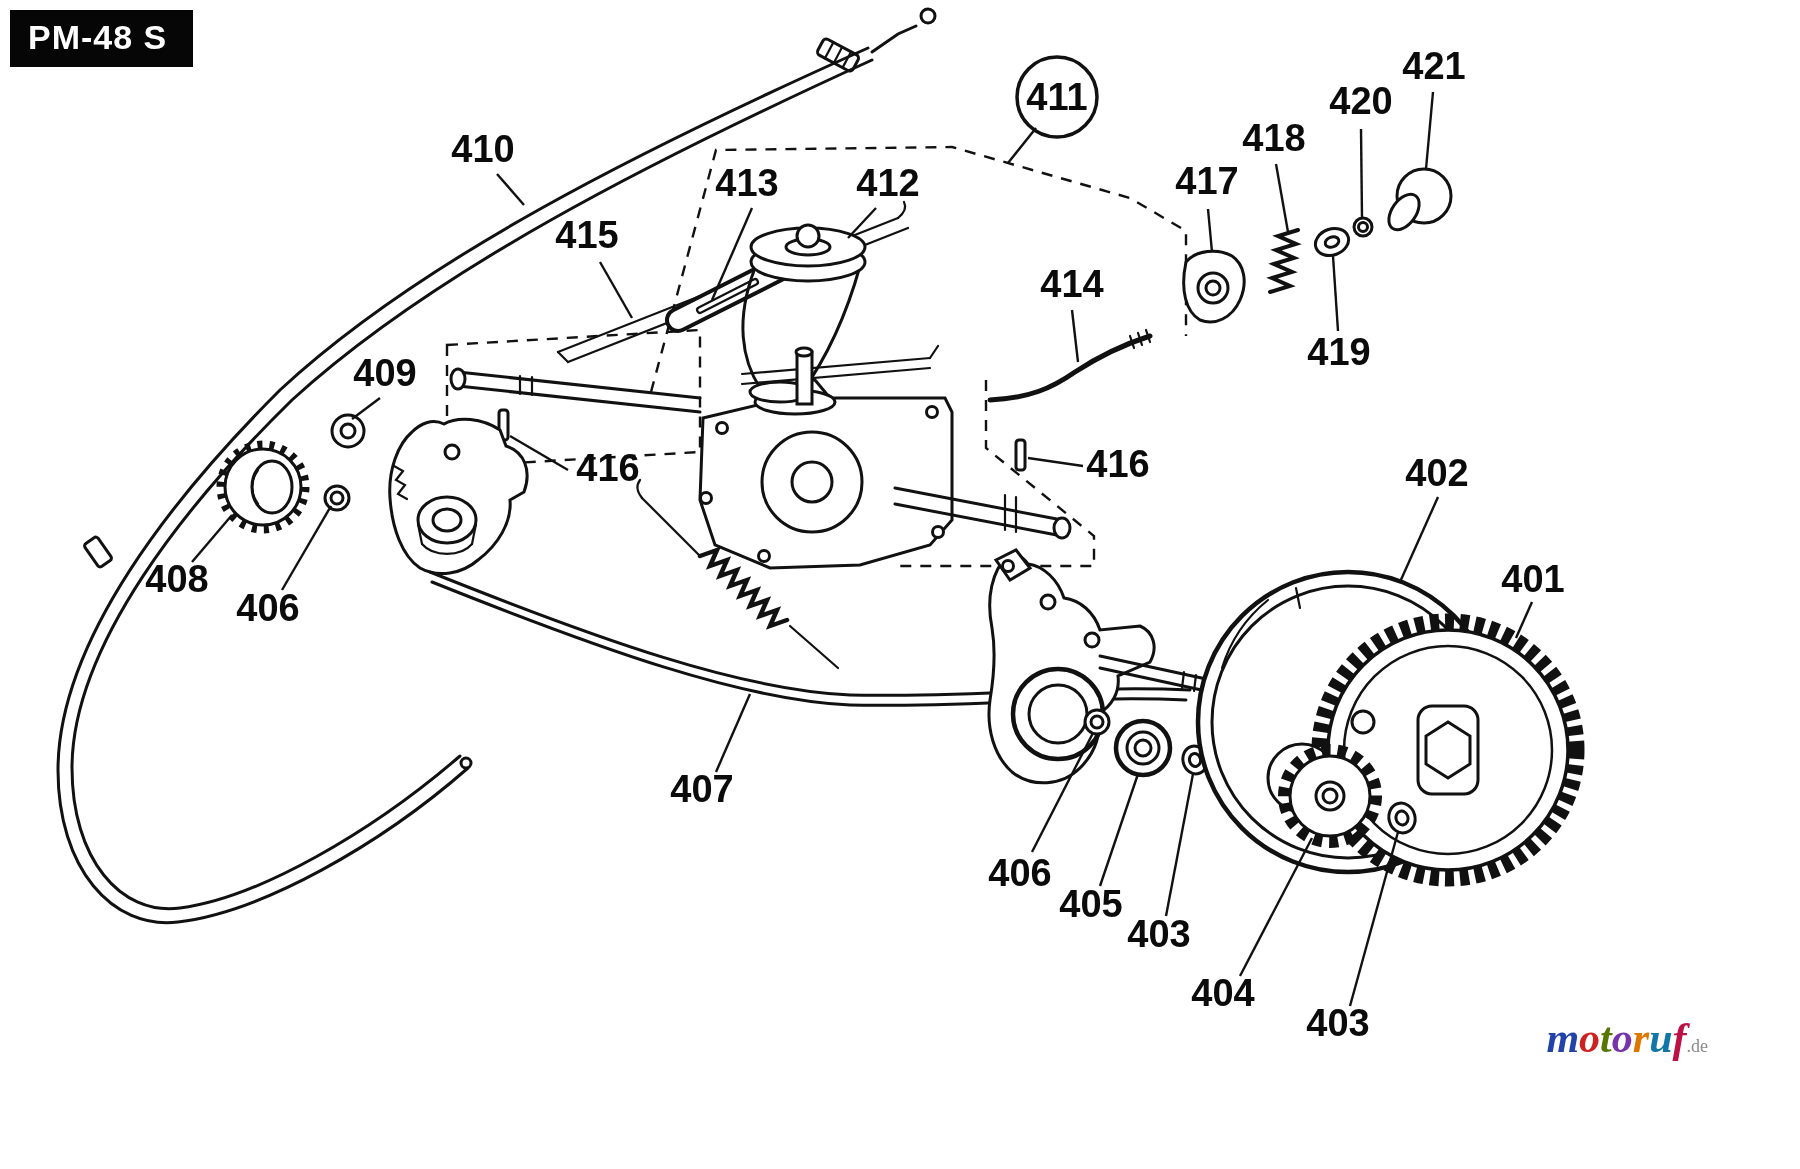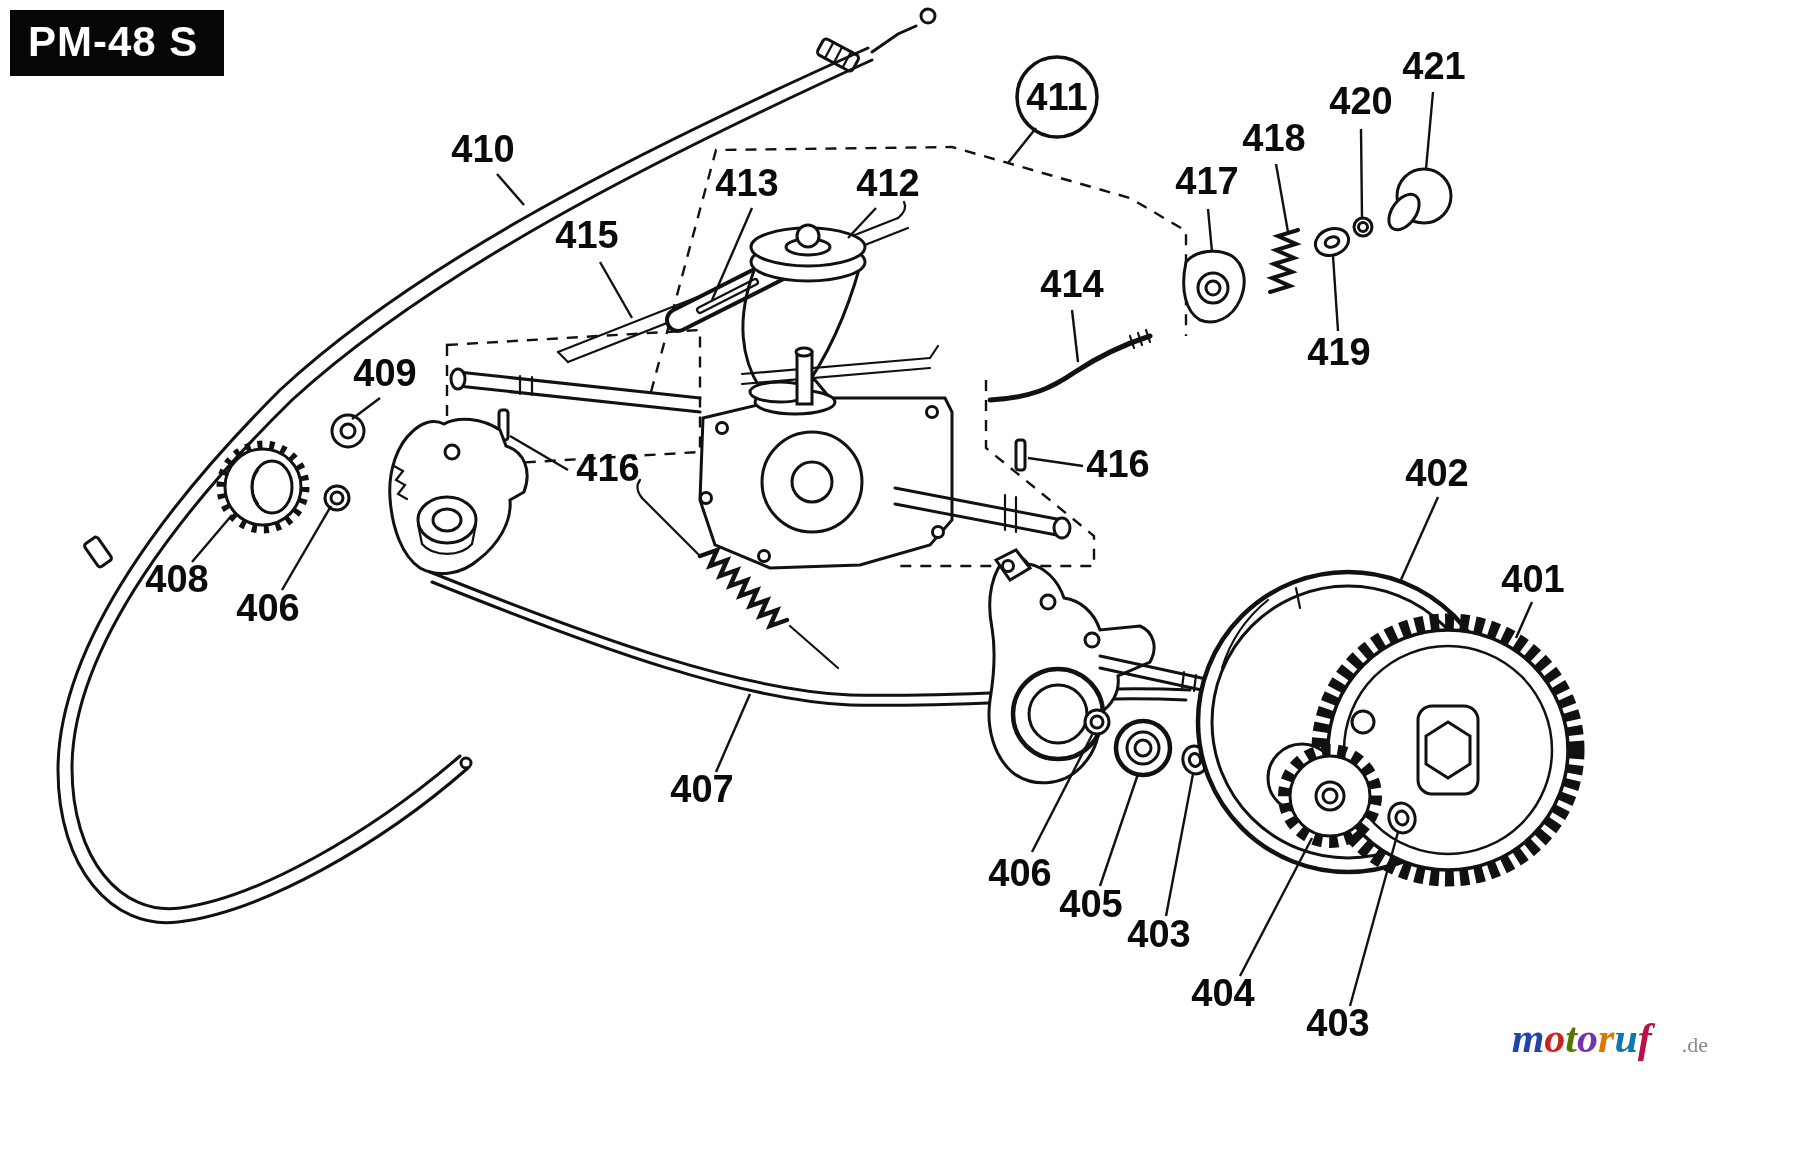--- a/index.html
+++ b/index.html
@@ -3,29 +3,29 @@
 <meta charset="utf-8">
 <style>
   html,body { margin:0; padding:0; background:#ffffff; }
   .stage {
     position:relative; width:1800px; height:1169px; background:#ffffff;
     overflow:hidden; font-family:"Liberation Sans", sans-serif;
   }
   .stage svg { position:absolute; left:0; top:0; }
   .title-box {
     position:absolute; left:10px; top:10px; background:#060606; color:#ffffff;
-    font-size:42px; font-weight:700; padding:8px 26px 10px 18px; letter-spacing:1px;
+    font-size:34px; font-weight:700; padding:8px 26px 10px 18px; letter-spacing:1px;
   }
   .watermark {
     position:absolute; right:92px; bottom:110px;
     font-family:"Liberation Serif", serif; font-style:italic; font-weight:700;
     font-size:42px; line-height:1; white-space:nowrap;
   }
   .watermark .wm-suffix {
-    font-size:22px; color:#8a8a8a; font-style:normal; font-weight:400;margin-left:30px;
+    font-size:18px; color:#8a8a8a; font-style:normal; font-weight:400;
   }
   .part-num {
     font-family:"Liberation Sans", sans-serif; font-weight:700; font-size:38px;
     fill:#0b0b0b; text-anchor:middle;
   }
   .ln   { stroke:#111; stroke-width:3;   fill:none; stroke-linecap:round; }
   .ln2  { stroke:#111; stroke-width:2.2; fill:none; stroke-linecap:round; }
   .fw   { stroke:#111; stroke-width:3;   fill:#ffffff; }
   .fw4  { stroke:#111; stroke-width:4.5; fill:#ffffff; }
   .dash { stroke:#111; stroke-width:2.4; fill:none; stroke-dasharray:11 9; }

